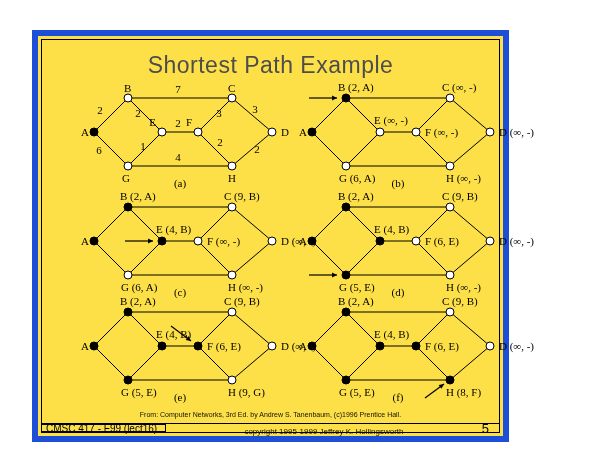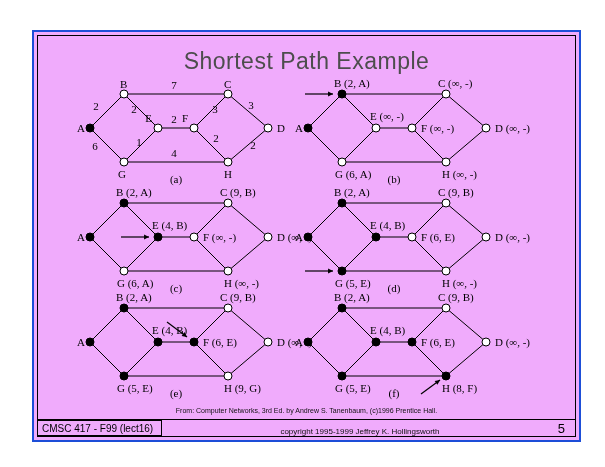--- a/index.html
+++ b/index.html
@@ -1,19 +1,19 @@
 <!DOCTYPE html>
 <html><head>
 <meta charset="utf-8">
 <style>
   html,body{margin:0;padding:0;background:#ffffff;}
   body{width:605px;height:467px;position:relative;overflow:hidden;
        font-family:"Liberation Sans",sans-serif;color:#000;}
-  .slide-frame{position:absolute;left:32px;top:30px;width:549px;height:412px;
-       border:2px solid #1d4ed8;box-sizing:border-box;background:#f0abfc;}
+  .slide-frame{position:absolute;left:32px;top:30px;width:477px;height:412px;
+       border:6px solid #1d4ed8;box-sizing:border-box;background:#fde047;}
   .slide-inner{position:absolute;left:3px;top:3px;right:3px;bottom:3px;
        border:1px solid #000;}
   .slide-content{position:absolute;left:0;top:0;right:0;bottom:0;}
   .slide-title{position:absolute;left:0;right:0;top:12px;text-align:center;
        font-size:23px;font-weight:400;color:#4d4d4d;letter-spacing:0.5px;}
   .panel{position:absolute;width:250px;height:108px;}
   .panel svg{overflow:visible;display:block;}
   .panel-a{left:38px;top:44px;}
   .panel-b{left:256px;top:44px;}
   .panel-c{left:38px;top:153px;}

